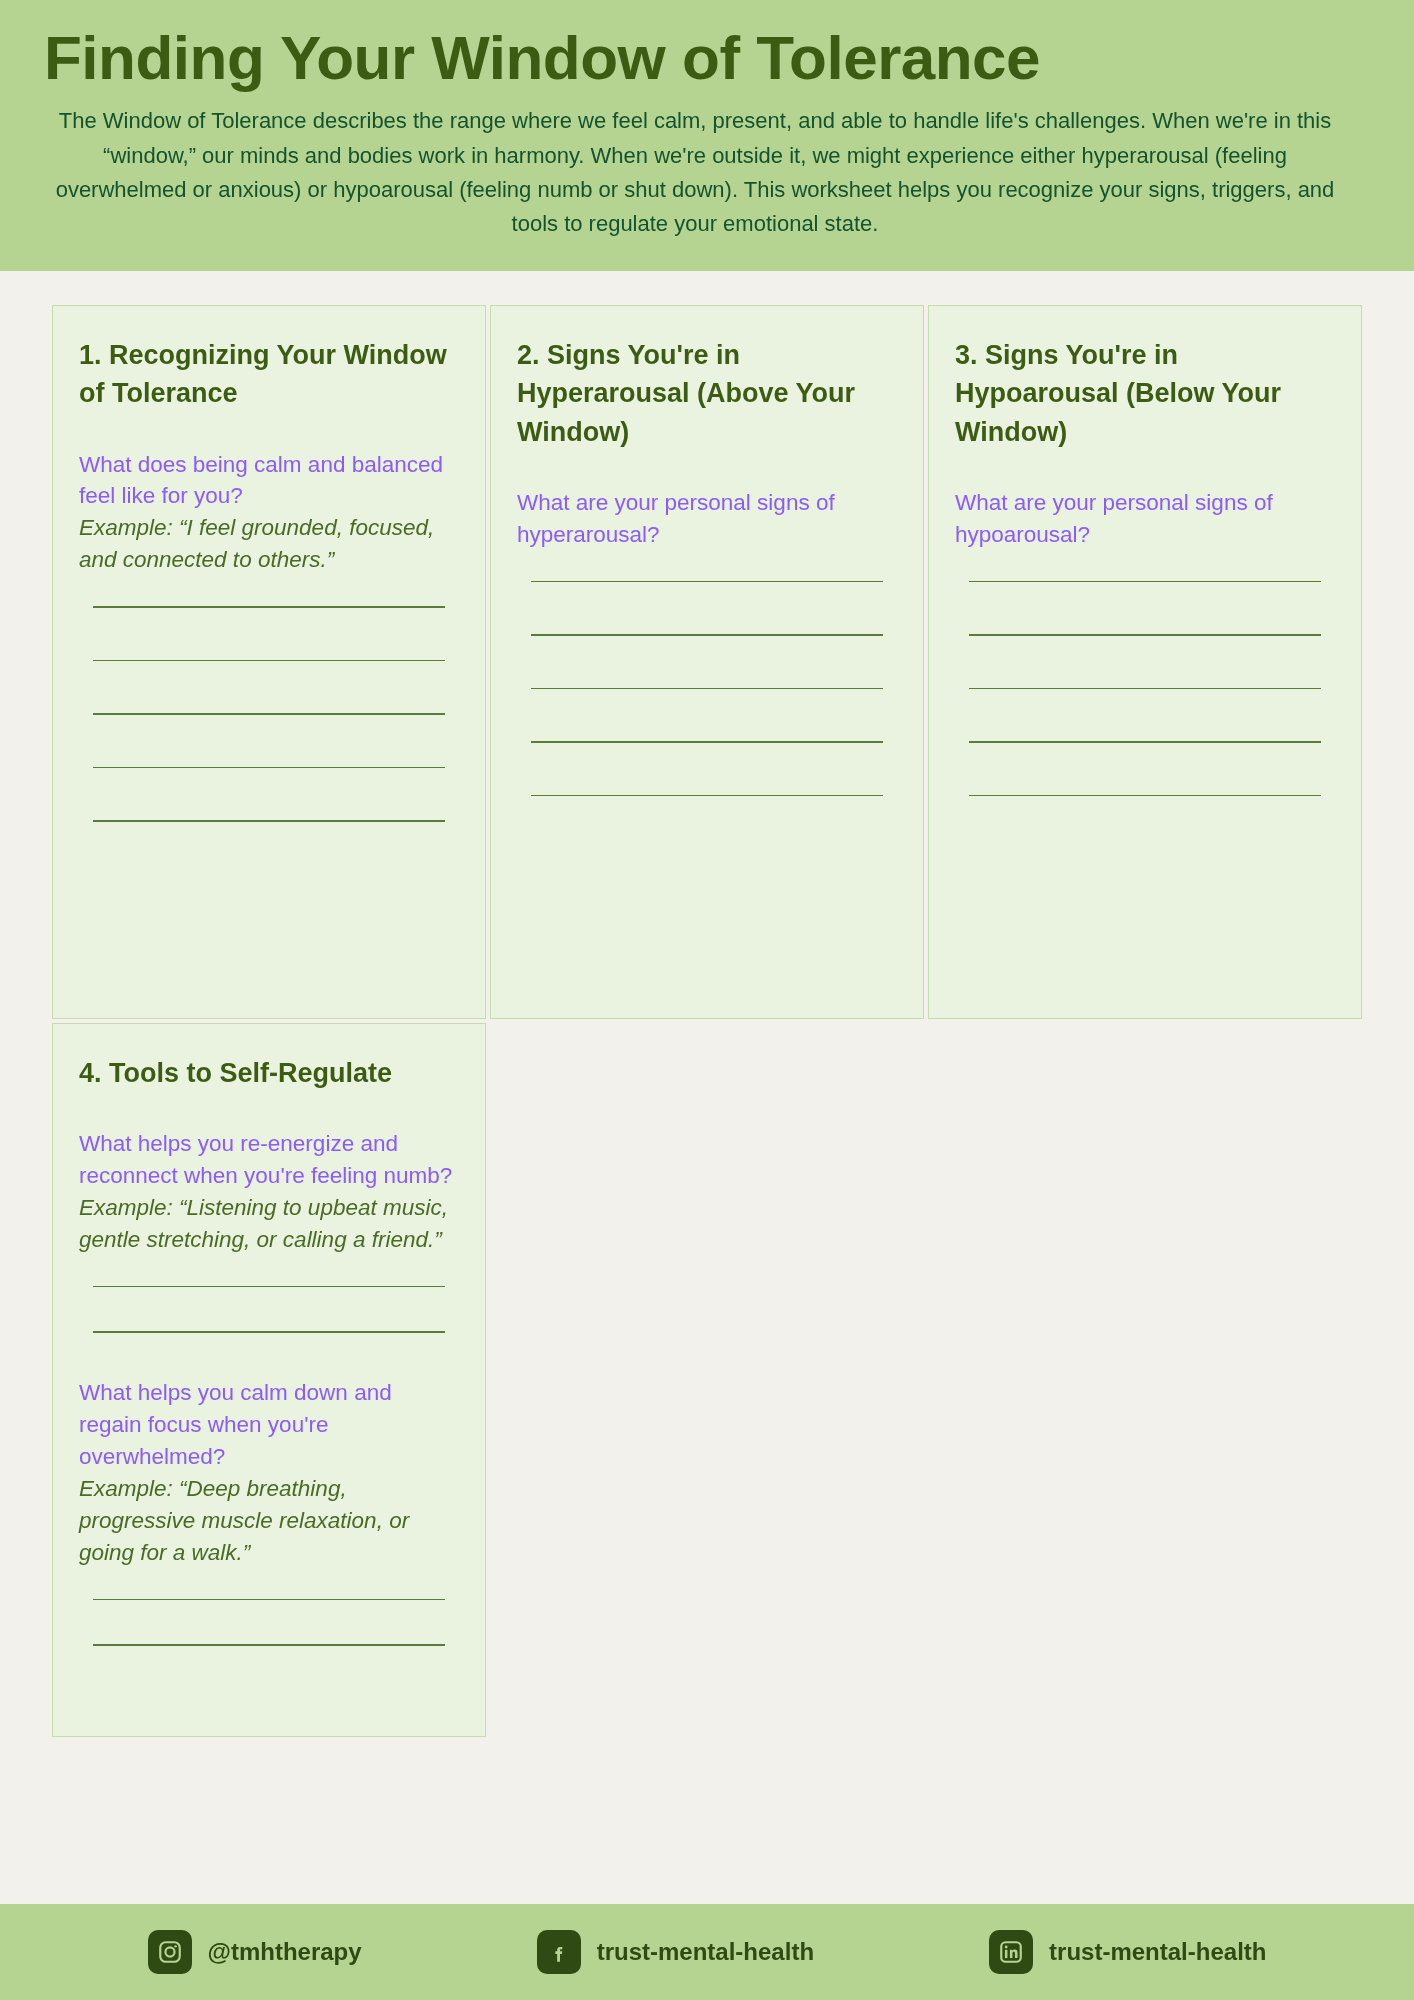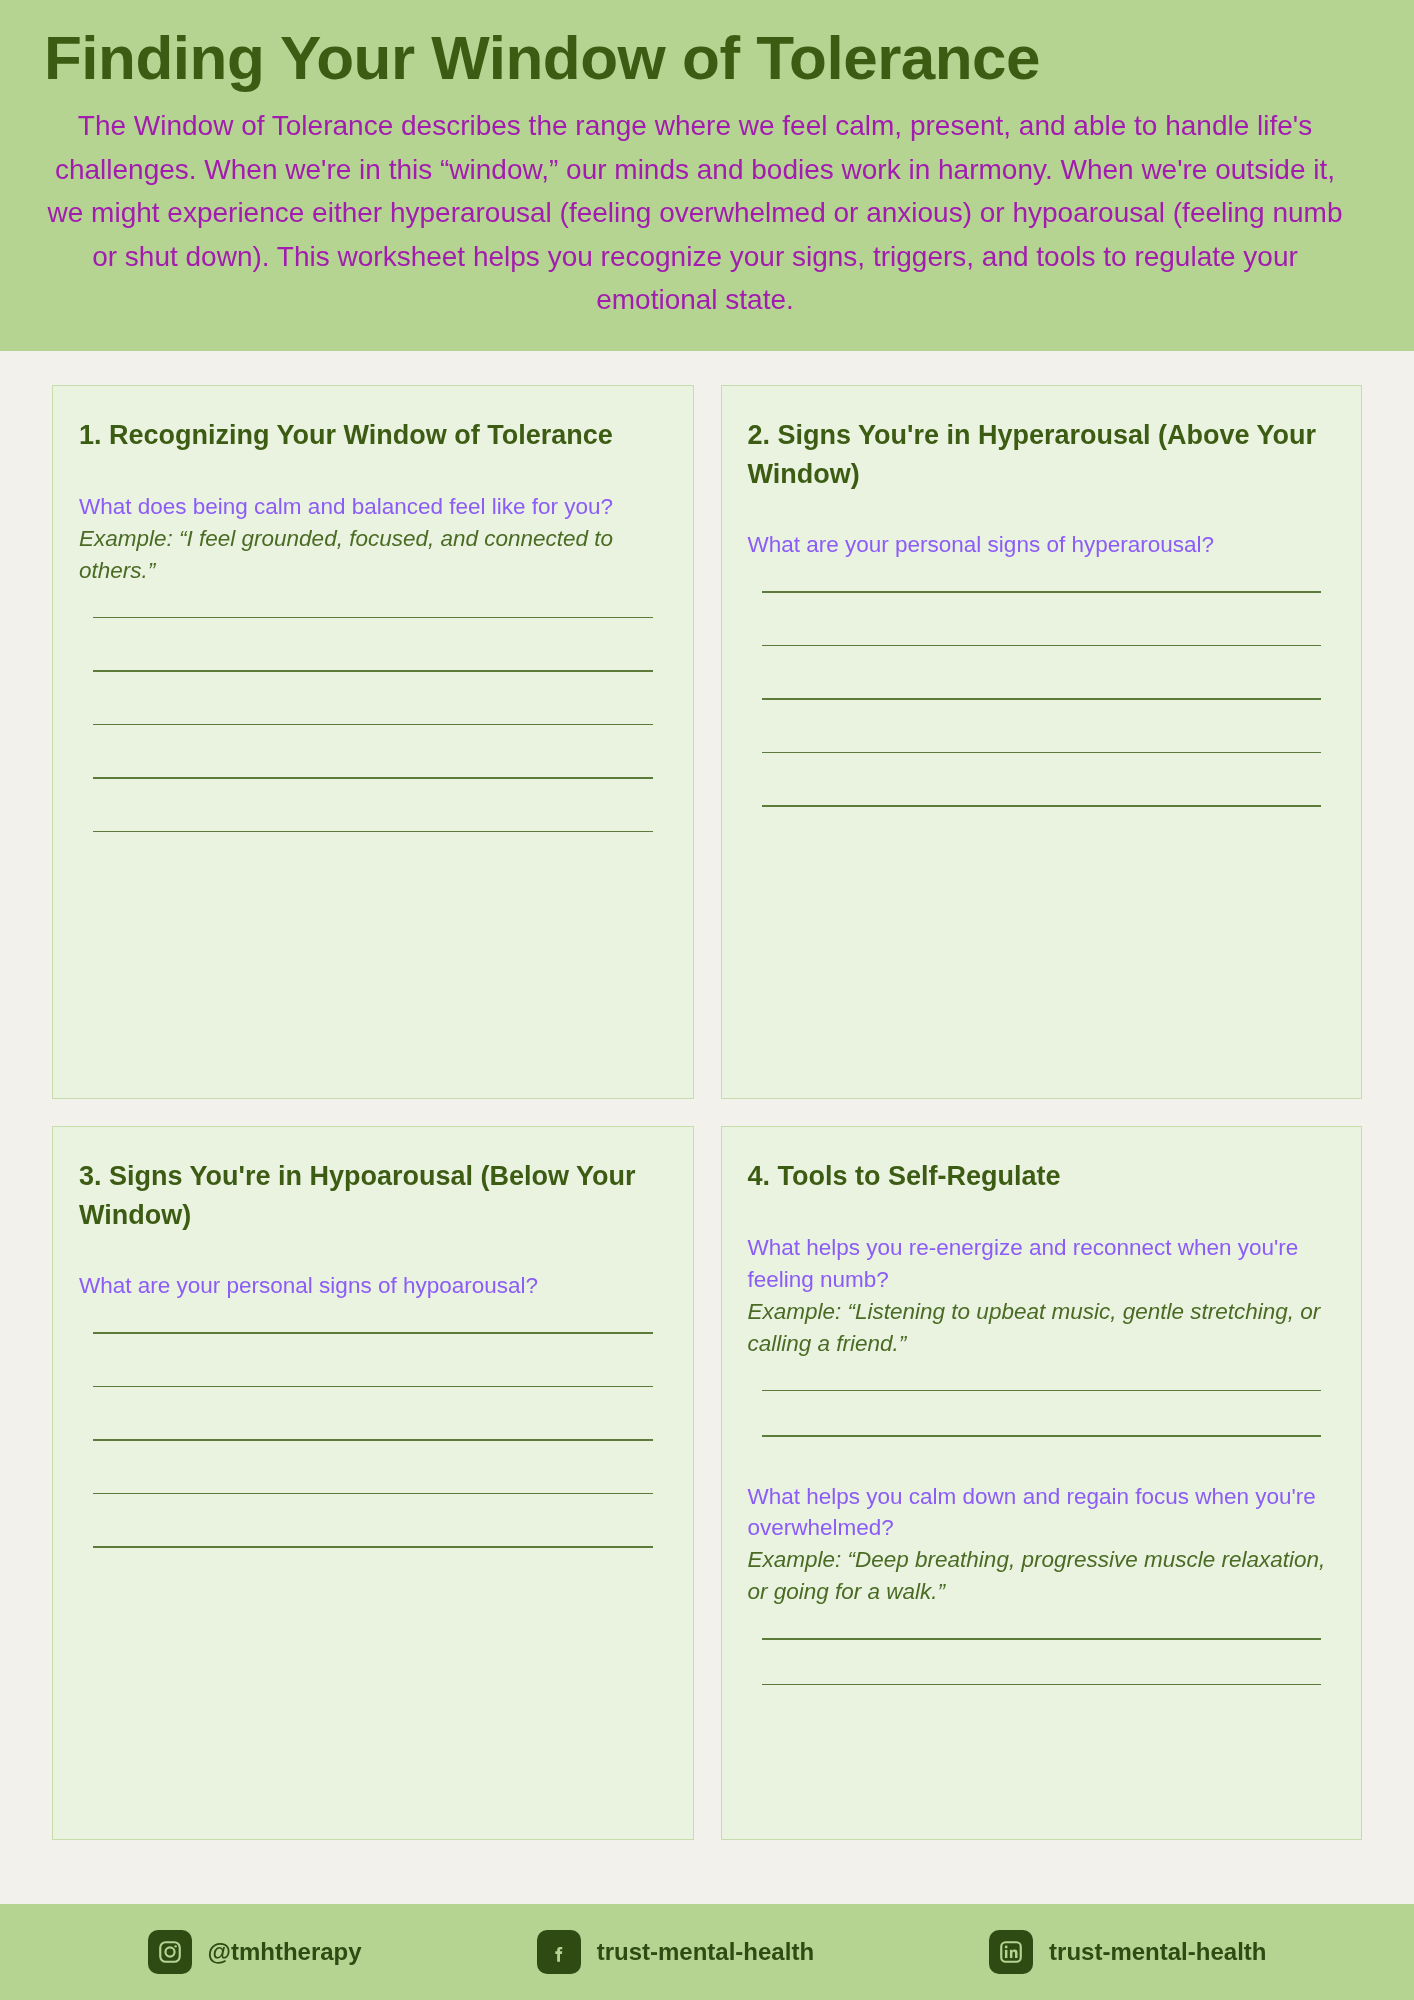--- a/index.html
+++ b/index.html
@@ -21,33 +21,33 @@
   .header h1 {
     margin: 0 0 14px 0;
     font-size: 62px;
     line-height: 1.04;
     font-weight: 700;
     letter-spacing: -0.5px;
     color: #3d5c13;
   }
   .header p {
     margin: 0;
-    font-size: 28px;
+    font-size: 22px;
     line-height: 1.55;
     text-align: center;
-    color: #a21caf;
+    color: #14532d;
   }
 
   
   .grid {
     padding: 34px 52px 0 52px;
     display: grid;
-    grid-template-columns: 1fr 1fr;
+    grid-template-columns: 1fr 1fr 1fr;
     grid-auto-rows: min-content;
-    gap: 27px;
+    gap: 4px;
   }
   .card {
     background: #eaf2e0;
     border: 1.5px solid #c6dcab;
     padding: 30px 26px 26px 26px;
     min-height: 714px;
   }
 
   .card h2 {
     margin: 0 0 36px 0;

